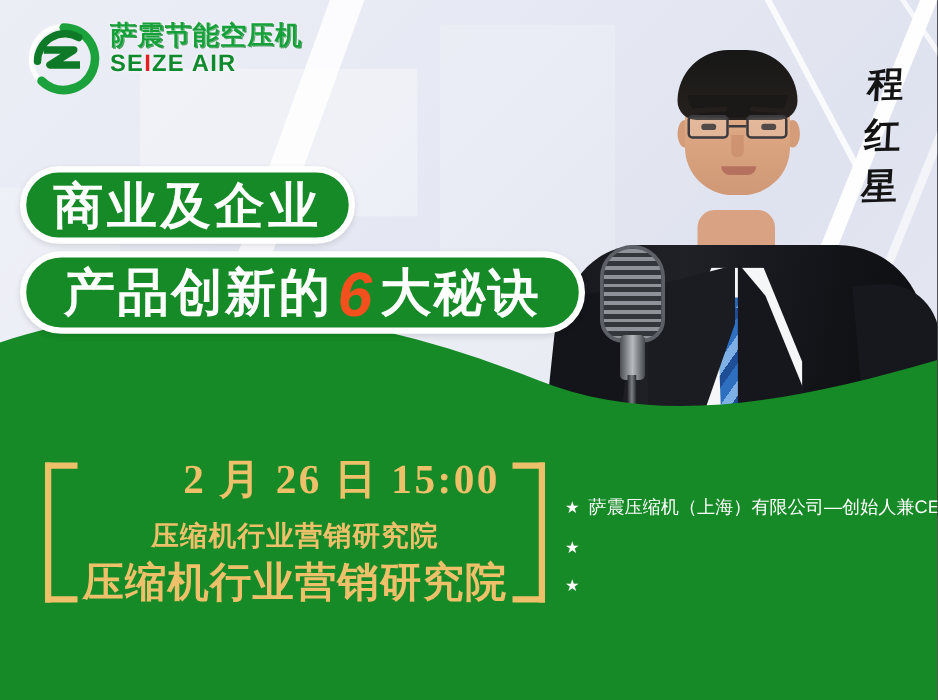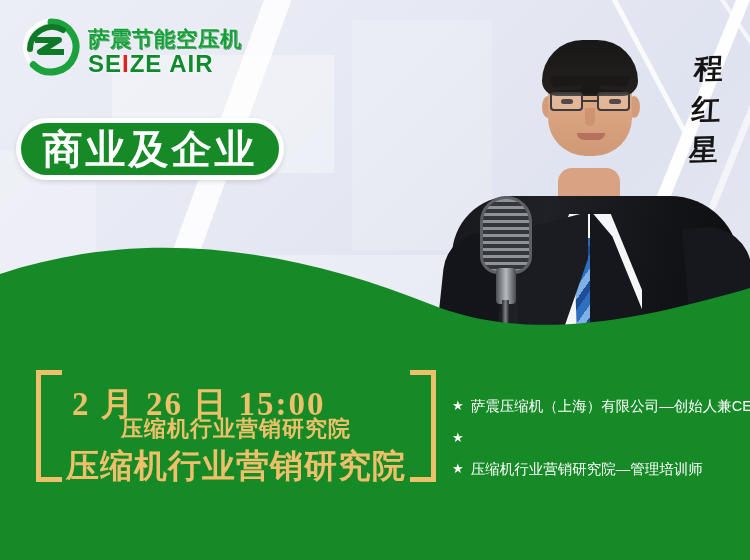--- a/index.html
+++ b/index.html
@@ -75,52 +75,52 @@
      border:3px solid #5c6066;}
   .micbody{position:absolute;left:20px;top:72px;width:20px;height:36px;
      background:linear-gradient(90deg,#4a4d52,#b7bbc0,#44474c);border-radius:4px;}
   .micstand{position:absolute;left:26px;top:104px;width:7px;height:300px;
      background:linear-gradient(90deg,#2b2d31,#7c8086,#26282c);}
 
   
   .band{position:absolute;left:0;bottom:0;width:750px;height:330px;}
 
   
-  .logo{position:absolute;left:22px;top:18px;display:flex;align-items:flex-end;gap:8px;}
+  .logo{position:absolute;left:22px;top:18px;display:flex;align-items:flex-start;gap:8px;}
   .logo-mark{position:relative;width:58px;height:58px;}
   .logo-text{display:flex;flex-direction:column;line-height:1;}
   .logo-cn{font-size:21px;font-weight:700;color:#15a03a;letter-spacing:1px;
         text-shadow:0 0 3px #fff,1px 1px 0 #0d7a2a;}
-  .logo-en{font-size:24px;font-weight:800;letter-spacing:1px;margin-top:3px;
+  .logo-en{font-size:19px;font-weight:800;letter-spacing:1px;margin-top:3px;
         color:#0f8a2c;text-shadow:0 0 3px #fff;}
   .logo-en .red{color:#e22020;}
 
   
   .pill{position:absolute;display:flex;align-items:center;justify-content:center;
         background:#158a26;color:#fff;border:5px solid #ffffff;border-radius:40px;
         box-shadow:0 2px 5px rgba(0,0,0,.12);font-weight:700;}
-  .pill1{left:16px;top:118px;width:268px;height:62px;font-size:40px;letter-spacing:3px;}
+  .pill1{left:16px;top:133px;width:268px;height:62px;font-size:40px;letter-spacing:3px;}
   .pill2{left:16px;top:201px;width:452px;height:66px;font-size:41px;letter-spacing:2px;}
   .pill2 .num{color:#f4501e;font-size:50px;font-style:italic;font-weight:800;
         padding:0 4px;line-height:1;position:relative;top:2px;}
 
   
   .vname{position:absolute;left:684px;top:48px;width:44px;
          font-family:"Liberation Serif","DejaVu Serif",serif;
          font-size:29px;font-weight:700;color:#141414;
          line-height:1.42;text-align:center;
          transform:skewX(-5deg) rotate(-1.5deg);}
   .vname span{display:block;}
 
   
   .infoblock{position:absolute;left:36px;top:360px;width:400px;height:130px;}
   .brk{position:absolute;border:5px solid #efc06a;}
   .brkL{left:0;top:10px;width:26px;height:112px;border-right:none;}
   .brkR{right:0;top:10px;width:26px;height:112px;border-left:none;}
-  .line-date{position:absolute;left:36px;top:22px;width:328px;text-align:left;
+  .line-date{position:absolute;left:36px;top:1px;width:328px;text-align:right;
      font-family:"Liberation Serif","DejaVu Serif",serif;
      font-size:33px;font-weight:700;color:#efc06a;letter-spacing:2px;}
   .line-sub{position:absolute;left:36px;top:54px;width:328px;text-align:center;
      font-size:22px;font-weight:700;color:#efc06a;letter-spacing:1px;}
   .line-main{position:absolute;left:26px;top:84px;width:348px;text-align:center;
      font-size:33px;font-weight:700;color:#efc06a;letter-spacing:1px;}
 
   
   .creds{position:absolute;left:452px;top:396px;width:290px;}
   .cred{display:flex;align-items:flex-start;gap:7px;color:#ffffff;
@@ -189,20 +189,25 @@
     </div>
     <div class="logo-text">
       <div class="logo-cn">萨震节能空压机</div>
       <div class="logo-en"><span>SE</span><span class="red">I</span><span>ZE AIR</span></div>
     </div>
   </div>
 
   <div class="pill pill1">
     <span>商业及企业</span>
   </div>
+  <div class="pill pill2">
+    <span>产品创新的</span>
+      <span class="num">6</span>
+      <span>大秘诀</span>
+  </div>
 
   <div class="vname">
     <span>程</span>
     <span>红</span>
     <span>星</span>
   </div>
 
   <div class="infoblock">
     <div class="brk brkL"></div>
     <div class="brk brkR"></div>
@@ -214,17 +219,16 @@
   <div class="creds">
     <div class="cred">
       <span class="star">★</span>
       <span>萨震压缩机（上海）有限公司—创始人兼CEO</span>
     </div>
     <div class="cred">
       <span class="star">★</span>
     </div>
     <div class="cred">
       <span class="star">★</span>
-      <span>压缩机行业营销研究院—管理培训师</span>
     </div>
   </div>
 
 </div>
 
 </body></html>

